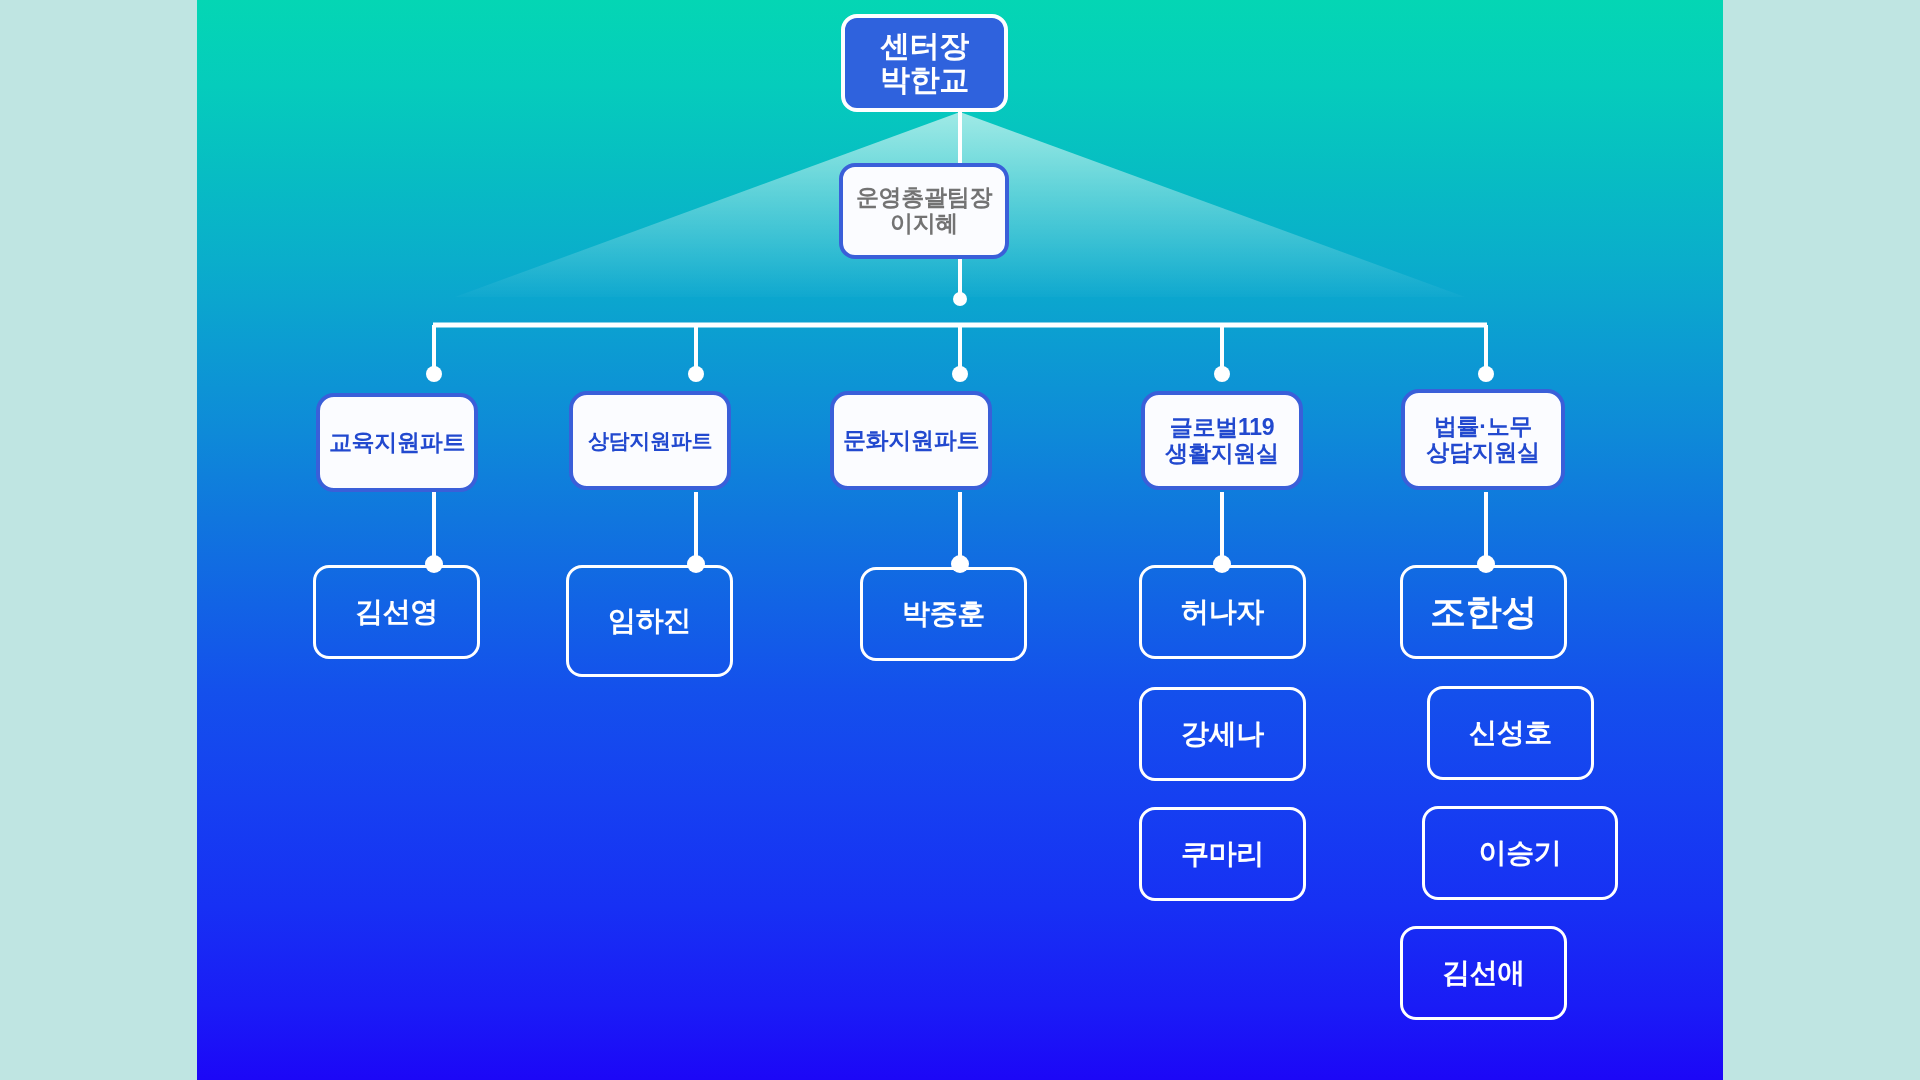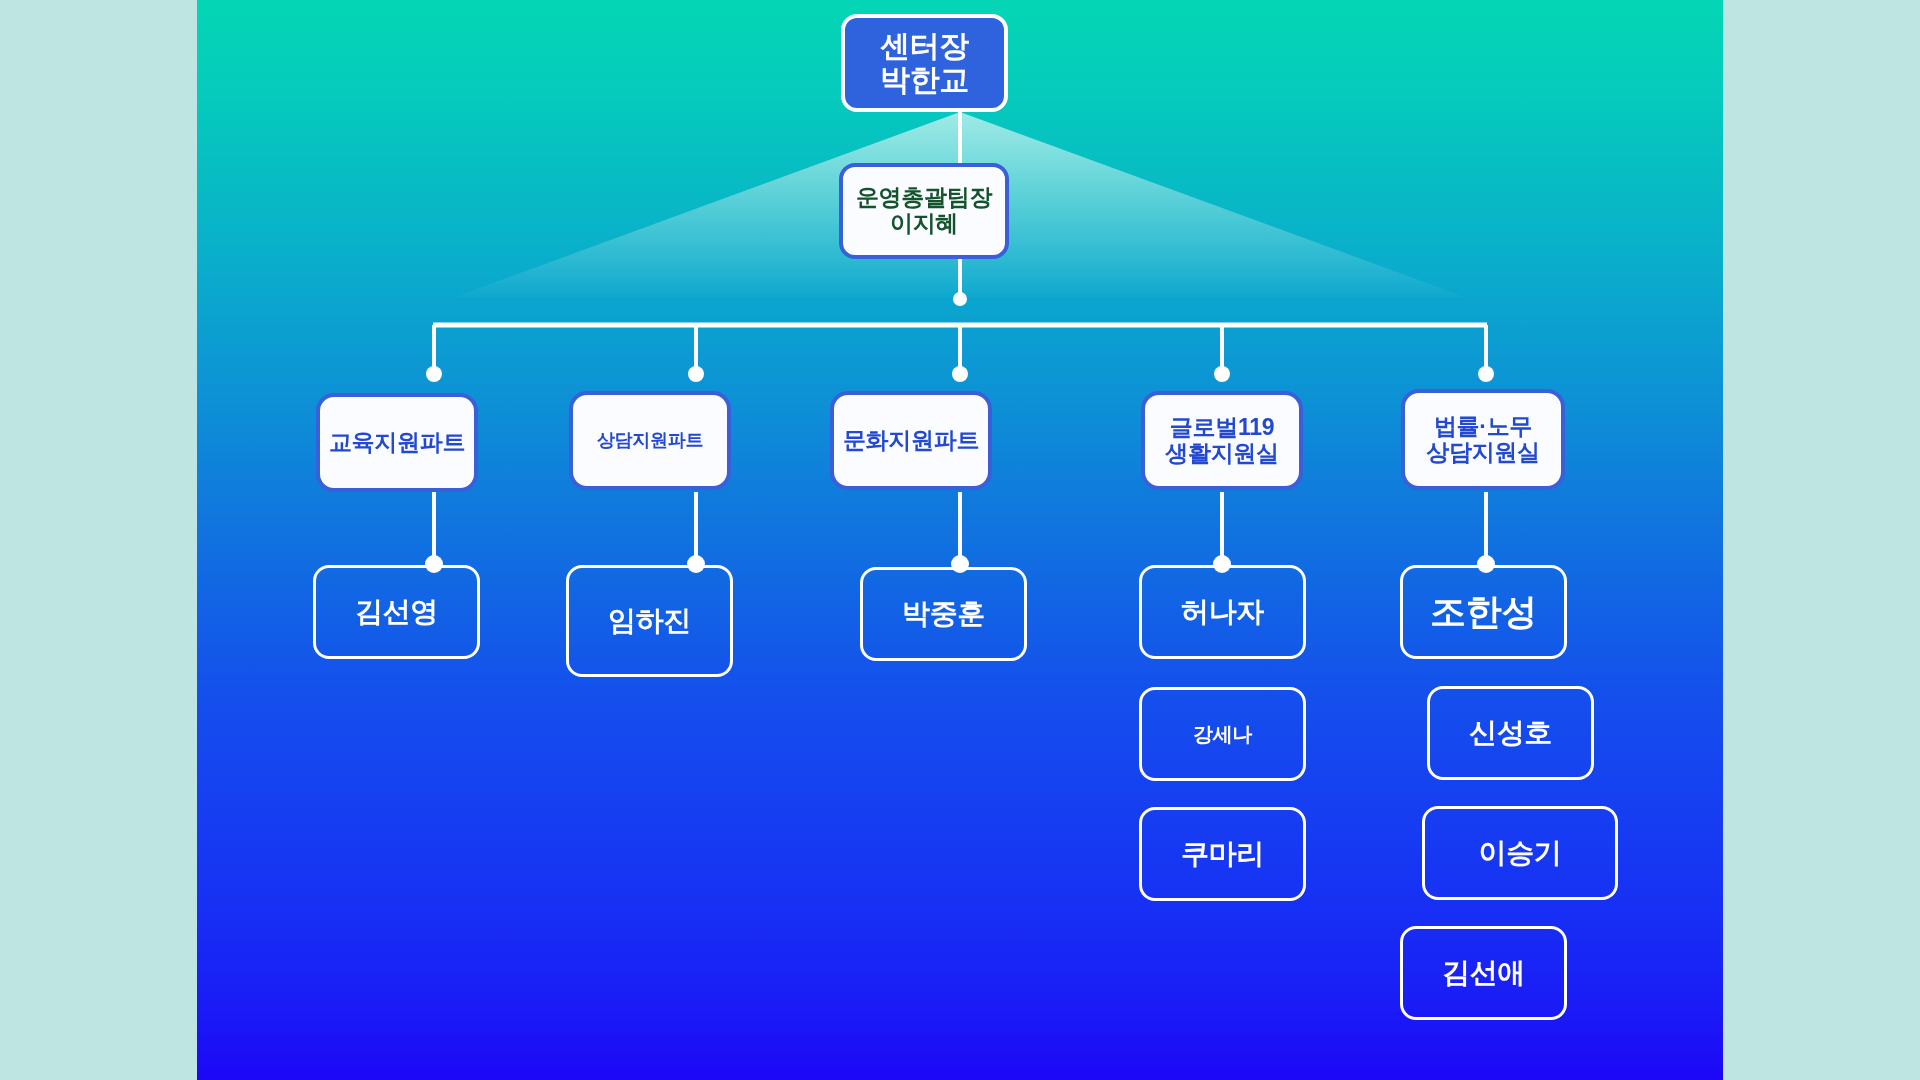--- a/index.html
+++ b/index.html
@@ -60,21 +60,21 @@
     border-radius:16px;
     color:#ffffff;
     box-shadow:0 0 0 0 rgba(0,0,0,0);
     text-align:right;
   }
   
   .node.mgr{
     background:#fbfcff;
     border:4px solid #3a5fd9;
     border-radius:16px;
-    color:#14532d;
+    color:#737373;
   }
   
   .node.dept{
     background:#fbfcff;
     border:4px solid #3a5fd9;
     border-radius:18px;
     color:#2249cf;
   }
   
   .node.person{
@@ -146,38 +146,38 @@
     </svg>
 
     <div class="node root" style="left:644px;top:14px;width:167px;height:98px;font-size:30px;">센터장
 박한교</div>
 
     <div class="node mgr" style="left:642px;top:163px;width:170px;height:96px;font-size:23px;">운영총괄팀장
 이지혜</div>
 
     <div class="node dept" style="left:119px;top:393px;width:162px;height:99px;font-size:23px;">교육지원파트</div>
 
-    <div class="node dept" style="left:372px;top:391px;width:162px;height:99px;font-size:18px;">상담지원파트</div>
+    <div class="node dept" style="left:372px;top:391px;width:162px;height:99px;font-size:21px;">상담지원파트</div>
 
     <div class="node dept" style="left:633px;top:391px;width:162px;height:99px;font-size:23px;">문화지원파트</div>
 
     <div class="node dept" style="left:944px;top:391px;width:162px;height:99px;font-size:23px;">글로벌119
 생활지원실</div>
 
     <div class="node dept" style="left:1204px;top:389px;width:164px;height:101px;font-size:23px;">법률·노무
 상담지원실</div>
 
     <div class="node person" style="left:116px;top:565px;width:167px;height:94px;font-size:28px;">김선영</div>
 
     <div class="node person" style="left:369px;top:565px;width:167px;height:112px;font-size:28px;">임하진</div>
 
     <div class="node person" style="left:632px;top:567px;width:167px;height:94px;font-size:28px;margin-left:31px;">박중훈</div>
 
     <div class="node person" style="left:942px;top:565px;width:167px;height:94px;font-size:28px;">허나자</div>
-    <div class="node person" style="left:942px;top:687px;width:167px;height:94px;font-size:20px;">강세나</div>
+    <div class="node person" style="left:942px;top:687px;width:167px;height:94px;font-size:28px;">강세나</div>
     <div class="node person" style="left:942px;top:807px;width:167px;height:94px;font-size:28px;">쿠마리</div>
 
     <div class="node person" style="left:1203px;top:565px;width:167px;height:94px;font-size:36px;">조한성</div>
     <div class="node person" style="left:1203px;top:686px;width:167px;height:94px;font-size:28px;margin-left:27px;">신성호</div>
     <div class="node person" style="left:1225px;top:806px;width:196px;height:94px;font-size:28px;">이승기</div>
     <div class="node person" style="left:1203px;top:926px;width:167px;height:94px;font-size:28px;">김선애</div>
 
   </div>
 </div>
 

